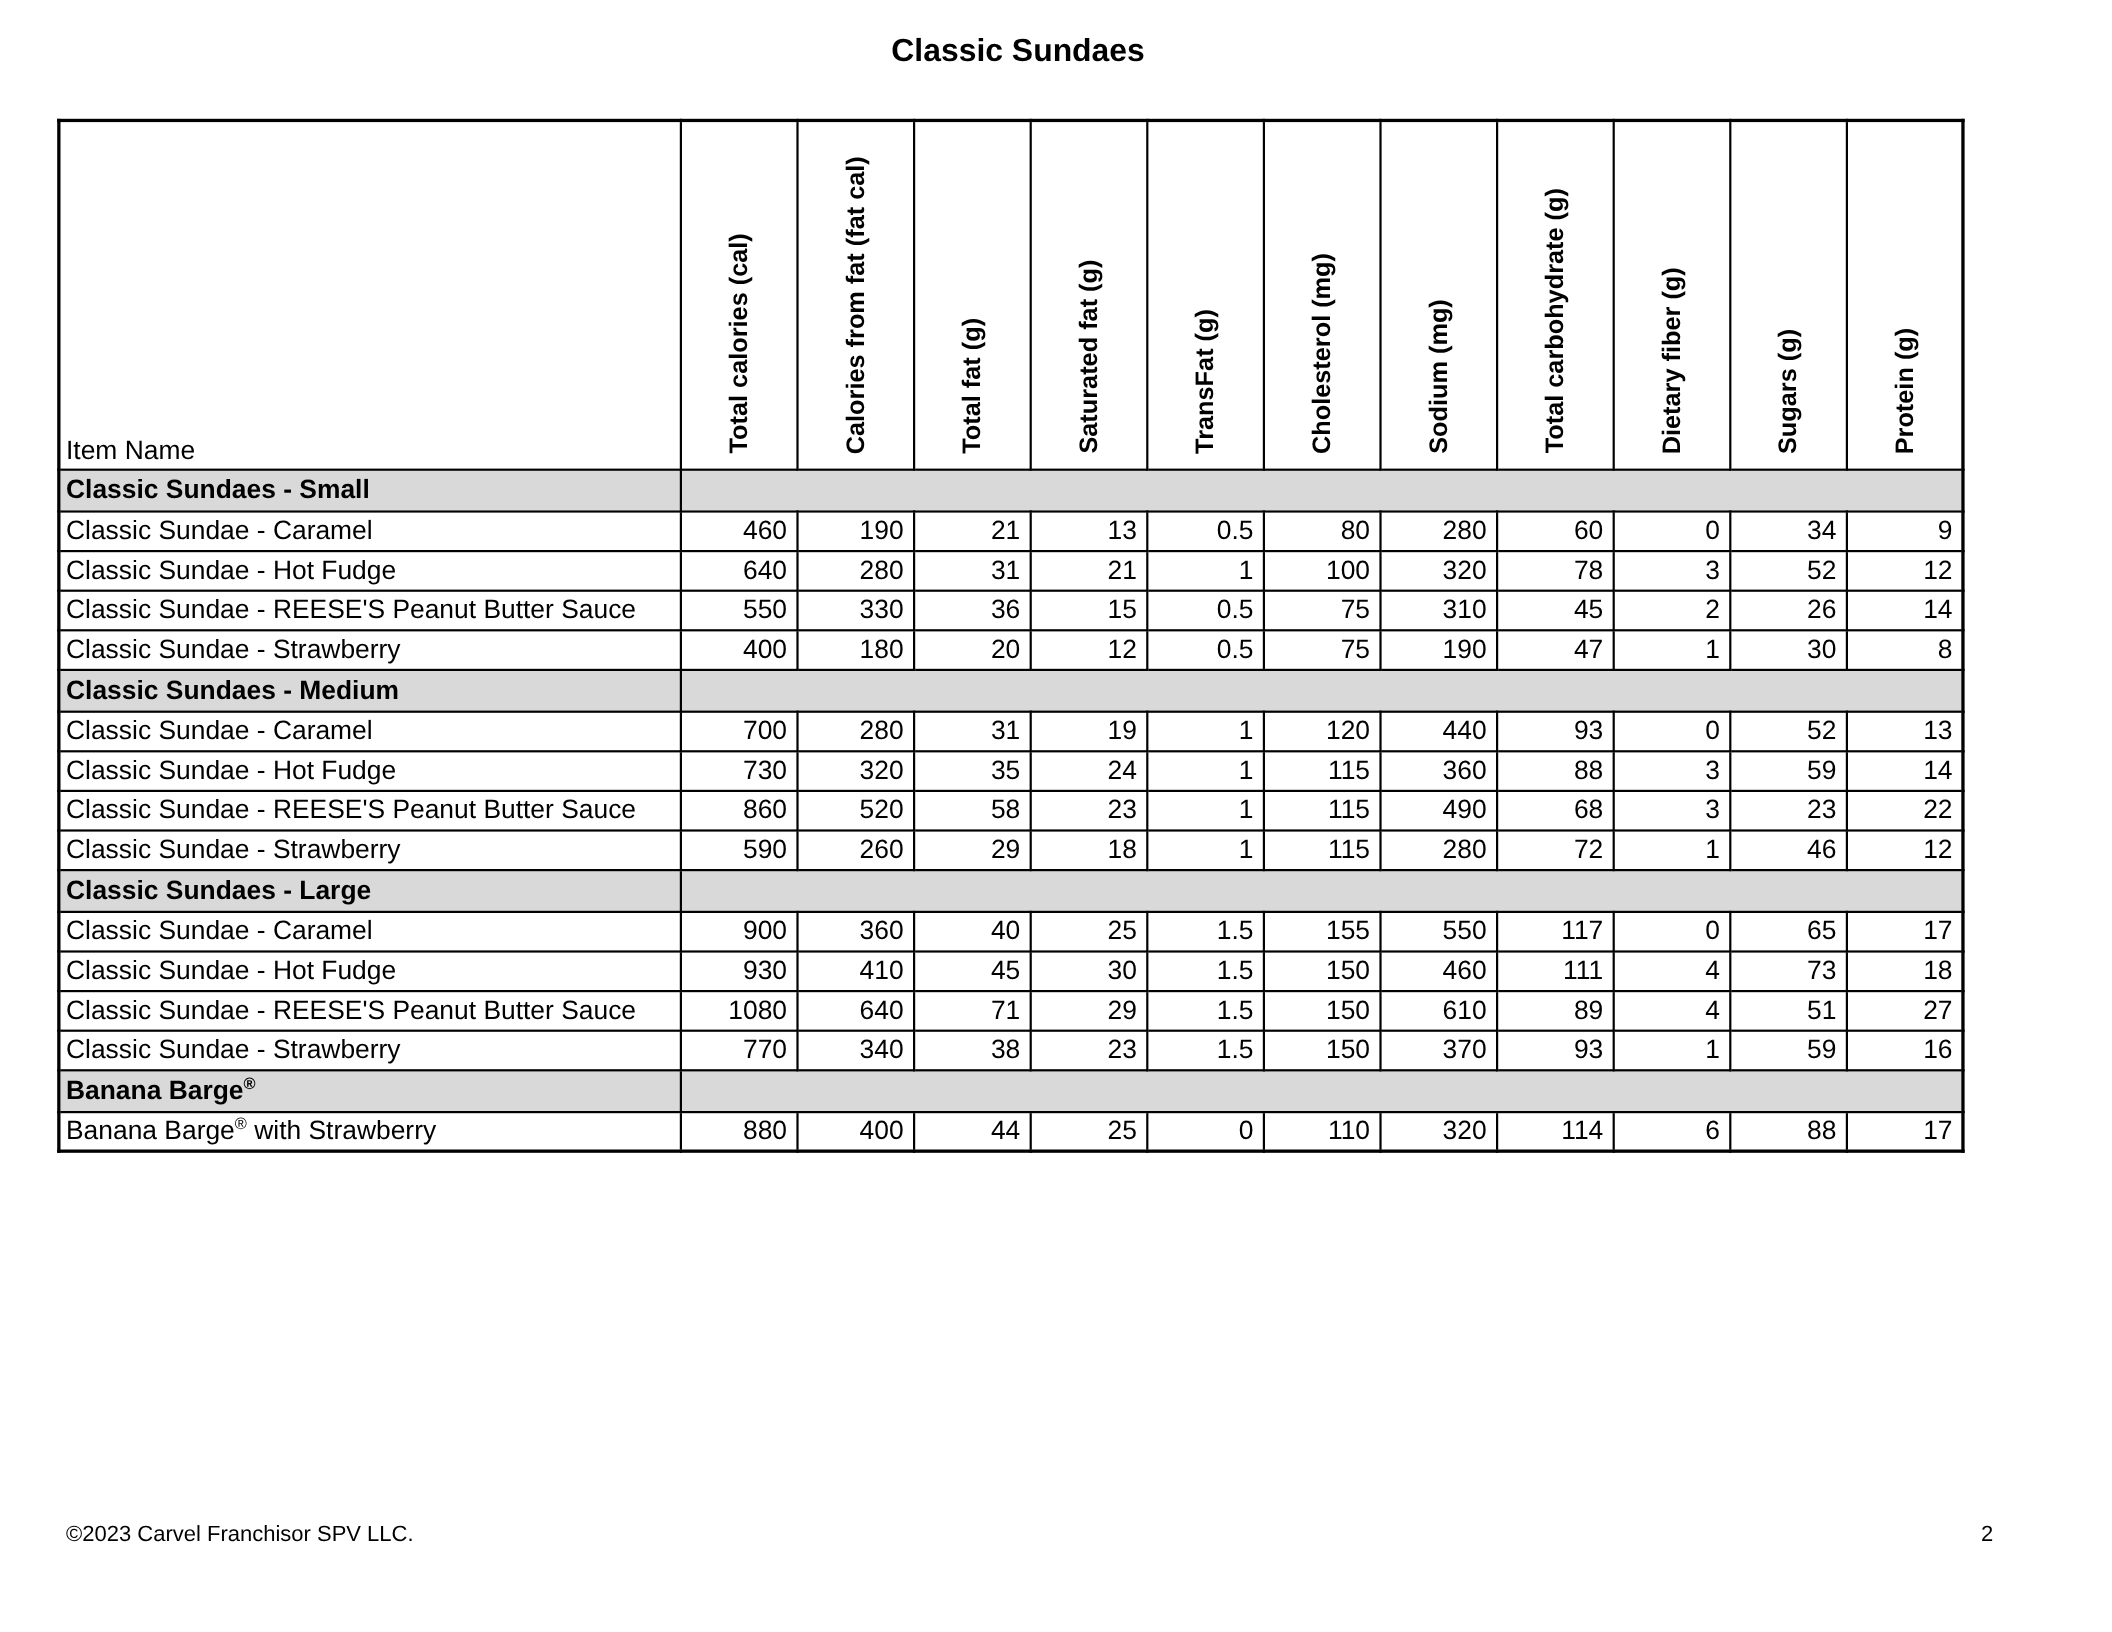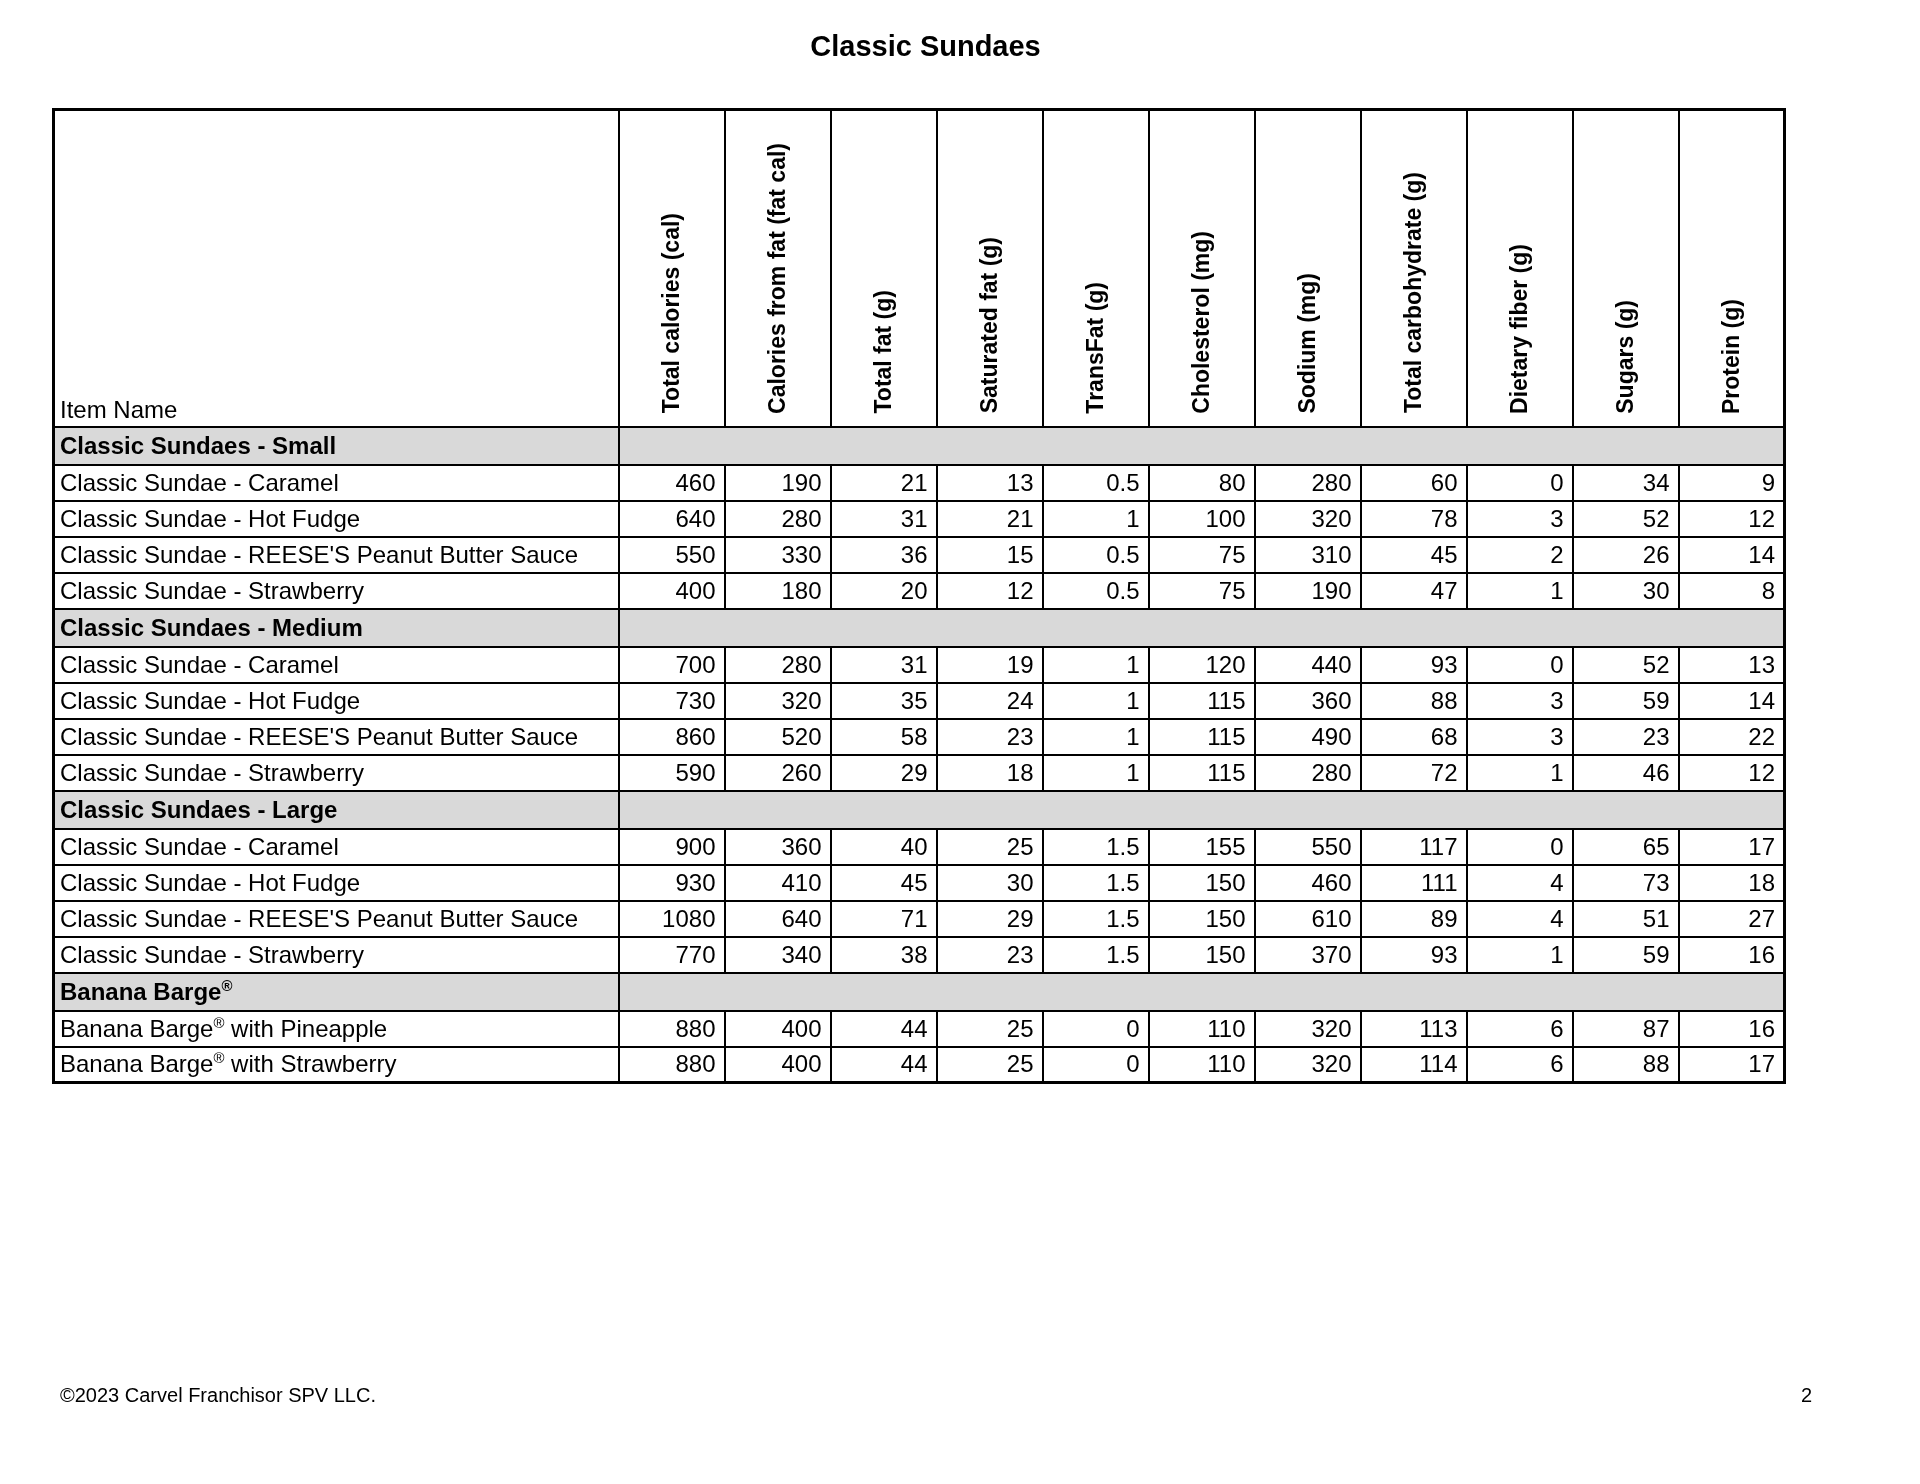--- a/index.html
+++ b/index.html
@@ -270,34 +270,20 @@
         <td class="val">93</td>
         <td class="val">1</td>
         <td class="val">59</td>
         <td class="val">16</td>
       </tr>
       <tr class="section-row">
         <td>Banana Barge<sup class="reg">®</sup></td>
         <td colspan="11"></td>
       </tr>
       <tr class="data-row">
-        <td class="item-name">Banana Barge<sup class="reg">®</sup> with Pineapple</td>
-        <td class="val">880</td>
-        <td class="val">400</td>
-        <td class="val">44</td>
-        <td class="val">25</td>
-        <td class="val">0</td>
-        <td class="val">110</td>
-        <td class="val">320</td>
-        <td class="val">113</td>
-        <td class="val">6</td>
-        <td class="val">87</td>
-        <td class="val">16</td>
-      </tr>
-      <tr class="data-row">
         <td class="item-name">Banana Barge<sup class="reg">®</sup> with Strawberry</td>
         <td class="val">880</td>
         <td class="val">400</td>
         <td class="val">44</td>
         <td class="val">25</td>
         <td class="val">0</td>
         <td class="val">110</td>
         <td class="val">320</td>
         <td class="val">114</td>
         <td class="val">6</td>

